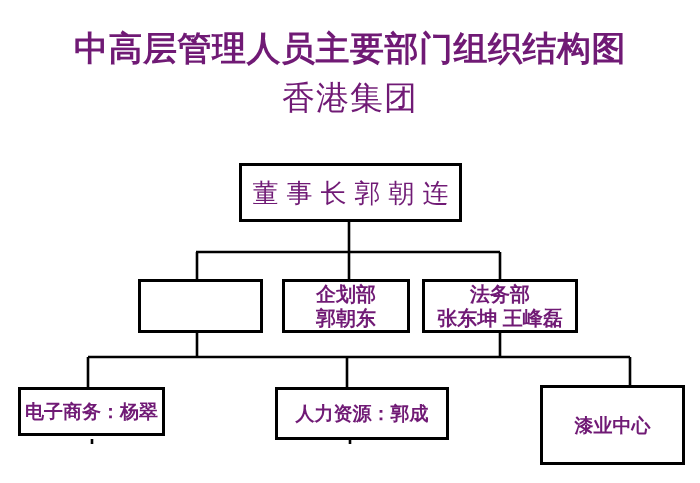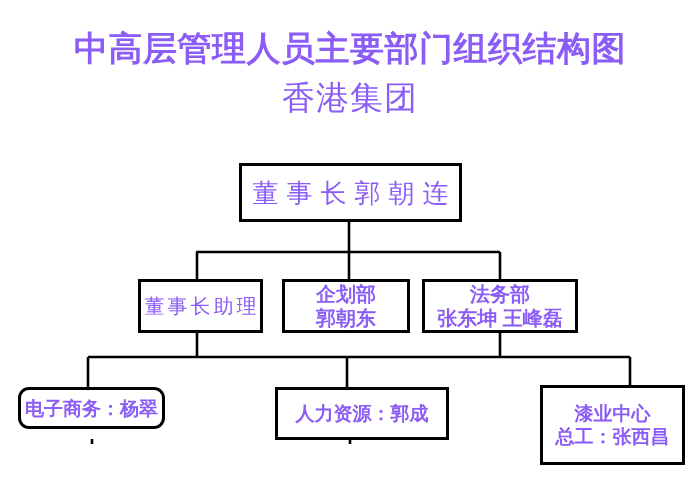--- a/index.html
+++ b/index.html
@@ -5,21 +5,21 @@
   html, body {
     margin: 0;
     padding: 0;
     background: #ffffff;
   }
   .canvas {
     position: relative;
     width: 700px;
     height: 483px;
     background: #ffffff;
-    color: #8b5cf6;
+    color: #701a75;
     font-family: "Liberation Sans", "DejaVu Sans", sans-serif;
     overflow: hidden;
   }
   .title-line1 {
     position: absolute;
     top: 26px;
     left: 0;
     width: 100%;
     text-align: center;
     font-size: 34px;
@@ -98,39 +98,37 @@
              M92 439 V444
              M350 439 V444
              M612 456 V461" fill="none" stroke="#000000" stroke-width="2.6"></path>
   </svg>
 
   <div class="node root-node" style="left:239px; top:163px; width:223px; height:59px;">
     <div class="line">董事长郭朝连</div>
   </div>
 
   <div class="node l2 light-spaced" style="left:138px; top:279px; width:125px; height:54px;">
-    <div class="line">董事长助理</div>
   </div>
 
   <div class="node l2" style="left:282px; top:279px; width:128px; height:54px;">
     <div class="line">企划部</div>
     <div class="line">郭朝东</div>
   </div>
 
   <div class="node l2" style="left:422px; top:279px; width:156px; height:54px;">
     <div class="line">法务部</div>
     <div class="line">张东坤 王峰磊</div>
   </div>
 
-  <div class="node" style="left:18px; top:387px; width:147px; height:42px;border-radius:11px;">
+  <div class="node" style="left:18px; top:387px; width:147px; height:49px;">
     <div class="line">电子商务：杨翠</div>
   </div>
 
   <div class="node" style="left:275px; top:387px; width:174px; height:53px;">
     <div class="line">人力资源：郭成</div>
   </div>
 
   <div class="node" style="left:540px; top:385px; width:145px; height:80px;">
     <div class="line">漆业中心</div>
-    <div class="line">总工：张西昌</div>
   </div>
 
 </div>
 
 </body></html>

